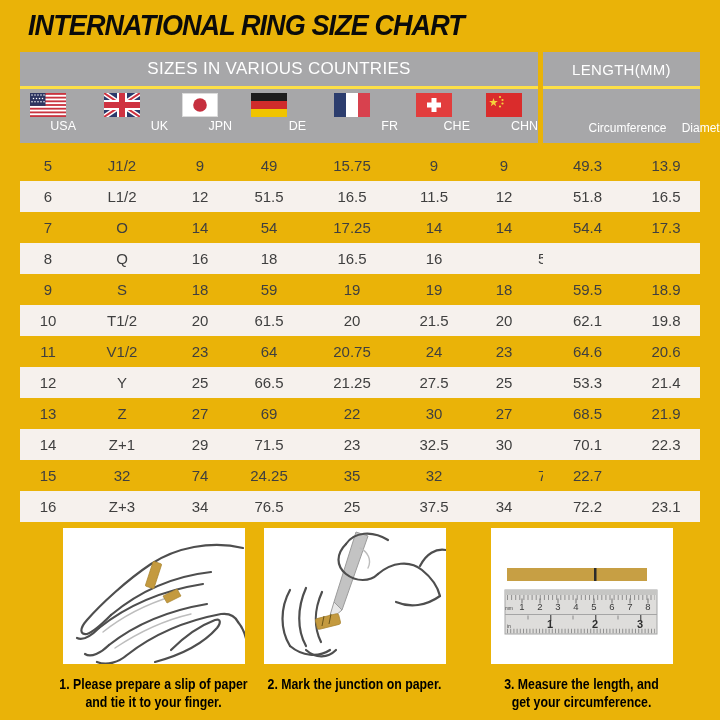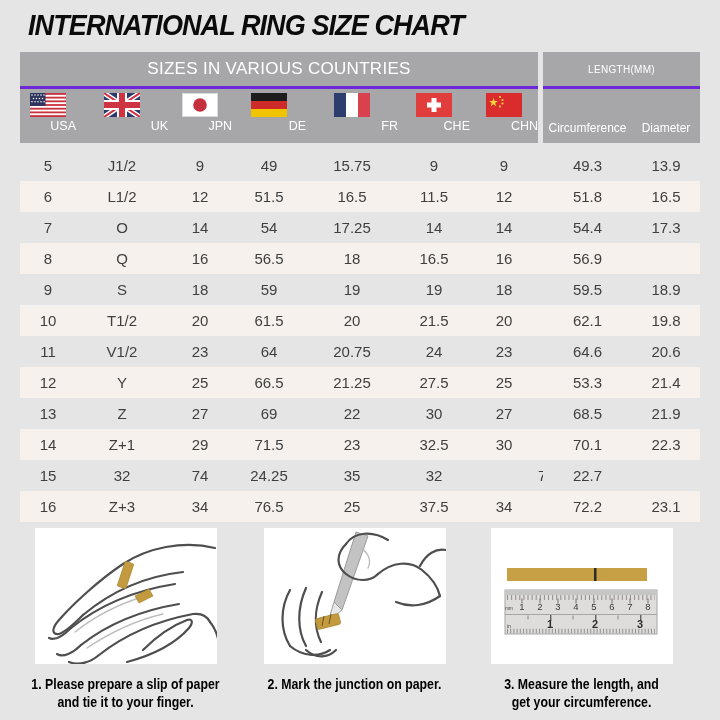--- a/index.html
+++ b/index.html
@@ -1,46 +1,46 @@
 <!DOCTYPE html>
 <html><head>
 <meta charset="utf-8">
 <style>
   html,body{margin:0;padding:0;background:#fff;}
-  .page{position:relative;width:720px;height:720px;background:#e5e5e5;overflow:hidden;
+  .page{position:relative;width:720px;height:720px;background:#eab308;overflow:hidden;
         font-family:"Liberation Sans",sans-serif;}
 
   
   .title{position:absolute;left:28px;top:8px;font-size:30px;font-weight:700;font-style:italic;
          letter-spacing:-1px;color:#0b0b0b;white-space:nowrap;
          transform:scaleX(0.9);transform-origin:0 50%;}
 
   
   .hdr-left{position:absolute;left:20px;top:52px;width:518px;height:91px;background:#a7a7a9;}
   .hdr-right{position:absolute;left:543px;top:52px;width:157px;height:91px;background:#a7a7a9;}
-  .hdr-title-row{height:34px;border-bottom:3px solid #6d28d9;display:flex;align-items:center;
+  .hdr-title-row{height:34px;border-bottom:3px solid #fde047;display:flex;align-items:center;
                  justify-content:center;color:#fff;font-size:17px;letter-spacing:.3px;}
-  .hdr-right .hdr-title-row{font-size:10px;}
+  .hdr-right .hdr-title-row{font-size:15px;}
   .flags-row{display:grid;grid-template-columns:56px 92px 64px 74px 92px 72px 68px;height:54px;}
   .flag-cell{text-align:right;padding-top:4px;}
   .flag-cell svg{width:36px;height:24px;display:block;margin:0 auto;}
   .flag-label{color:#fff;font-size:12.5px;margin-top:2px;}
-  .len-row{display:grid;grid-template-columns:89px 68px;height:55px;align-items:end;}
+  .len-row{display:grid;grid-template-columns:89px 68px;height:55px;align-items:end;margin-left:40px;}
   .len-cell{color:#fff;font-size:12px;text-align:center;padding-bottom:9px;}
 
   
   #table-body{position:absolute;left:20px;top:150px;width:680px;}
   .t-row{display:grid;grid-template-columns:56px 92px 64px 74px 92px 72px 68px 5px 89px 68px;
          height:31px;line-height:31px;font-size:15px;color:#3f3f3f;text-align:center;}
   .t-row.alt{background:#f6f1ed;}
   .t-cell{overflow:hidden;}
 
   
   .step{position:absolute;top:528px;width:235px;}
-  .step-1{left:8px;}.step-2{left:237px;}.step-3{left:464px;}
+  .step-1{left:36px;}.step-2{left:237px;}.step-3{left:464px;}
   .step-box{width:182px;height:136px;border:1.5px solid #93939
 7;margin:0 auto;background:#fff;box-sizing:content-box;}
   .step-box svg{display:block;width:182px;height:136px;}
   .step-caption{margin-top:11px;display:flex;flex-direction:column;align-items:center;
                 font-size:14px;font-weight:700;line-height:1.3;color:#000;
                 transform:scaleX(0.88);}
   .cap-line{white-space:nowrap;}
 
   svg text{font-family:"Liberation Sans",sans-serif;}
 </style>
@@ -192,21 +192,20 @@
         <div class="t-cell">14</div>
         <div class="t-cell">14</div>
         <div class="t-gap"></div>
         <div class="t-cell">54.4</div>
         <div class="t-cell">17.3</div>
       </div>
       <div class="t-row alt">
         <div class="t-cell">8</div>
         <div class="t-cell">Q</div>
         <div class="t-cell">16</div>
-        <div class="t-cell">56.5</div>
         <div class="t-cell">18</div>
         <div class="t-cell">16.5</div>
         <div class="t-cell">16</div>
         <div class="t-gap"></div>
         <div class="t-cell">56.9</div>
       </div>
       <div class="t-row">
         <div class="t-cell">9</div>
         <div class="t-cell">S</div>
         <div class="t-cell">18</div>

